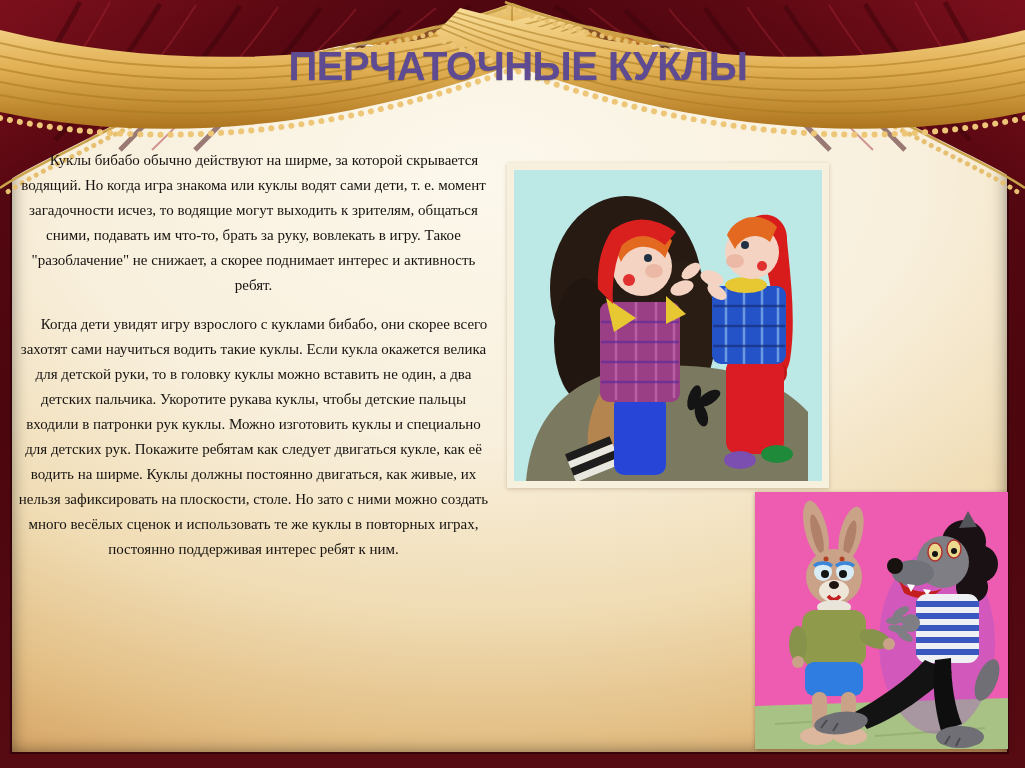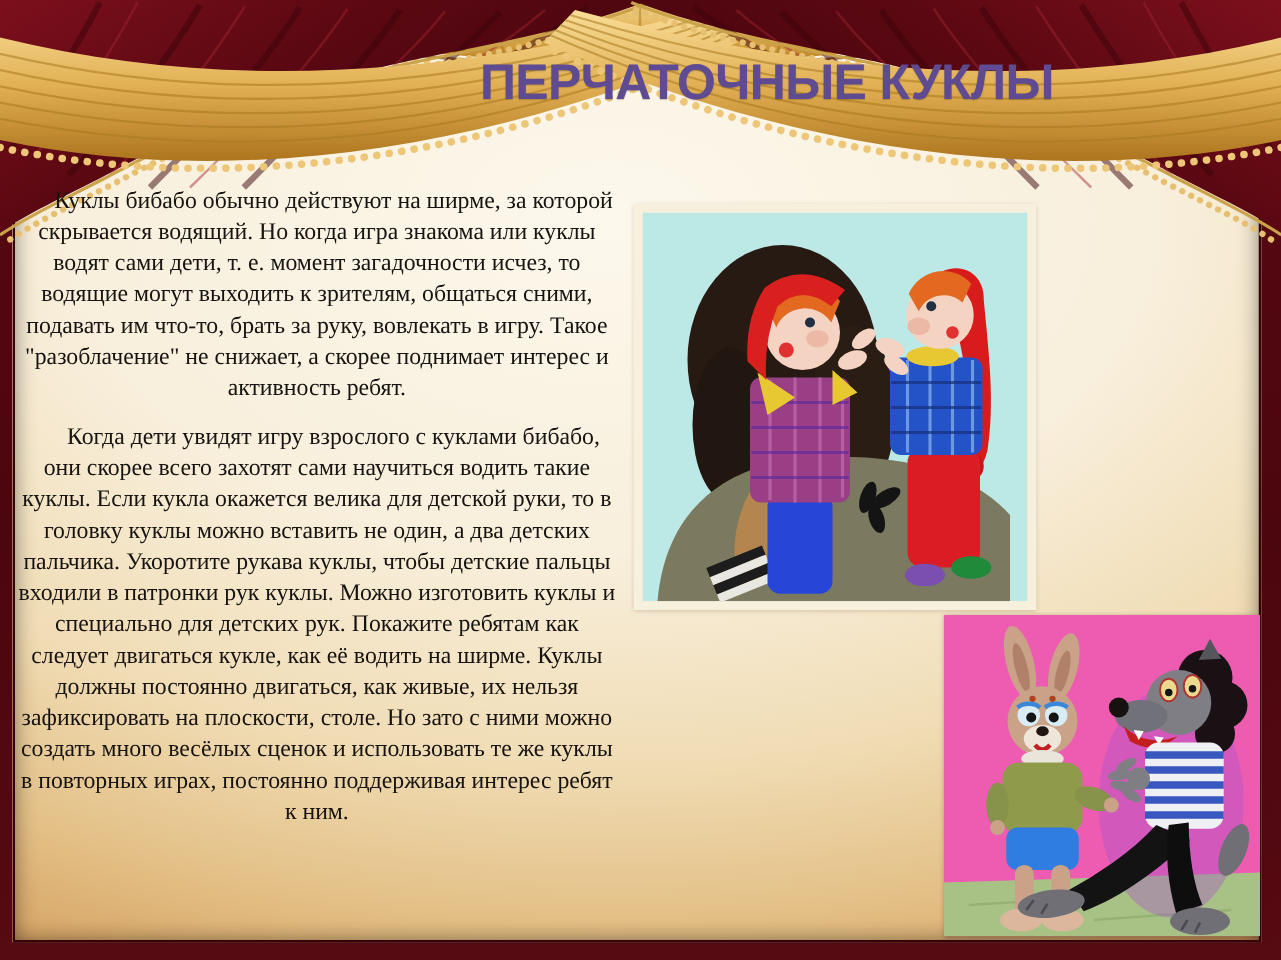--- a/index.html
+++ b/index.html
@@ -9,28 +9,28 @@
     font-family:"Liberation Serif", serif;
   }
   .parchment{
     position:absolute;left:10px;top:12px;width:999px;height:742px;
     background:radial-gradient(ellipse 115% 95% at 48% 22%,
       #fcf8ec 0%, #f8efdc 38%, #f0dcb4 62%, #e3bf85 80%, #d6a263 93%, #ca964f 100%);
     box-shadow:0 0 0 2px #36030a inset, 0 0 18px rgba(0,0,0,.55) inset;
   }
   .curtain{position:absolute;left:0;top:0;width:1025px;height:200px;}
   .title{
-    position:absolute;left:193px;top:36px;width:650px;text-align:right;
+    position:absolute;left:193px;top:36px;width:650px;text-align:center;
     font-family:"Liberation Sans", sans-serif;font-weight:bold;
     font-size:40px;line-height:60px;letter-spacing:-0.5px;color:#5e4b92;
     text-shadow:0 1px 1px rgba(60,40,20,.25);
   }
   .bodytext{
     position:absolute;left:14px;top:148px;width:479px;
-    font-size:19px;line-height:25px;color:#161310;text-align:center;
+    font-size:15px;line-height:25px;color:#161310;text-align:center;
   }
   .bodytext p{margin:0 0 14px;text-indent:1.4em;}
   .photo1{
     position:absolute;left:507px;top:163px;width:322px;height:325px;
     background:#f7f0dd;padding:7px;box-sizing:border-box;
     box-shadow:0 1px 4px rgba(90,50,20,.25);
   }
   .photo1 svg{display:block;width:308px;height:311px;}
   .photo2{
     position:absolute;left:755px;top:492px;width:253px;height:257px;

